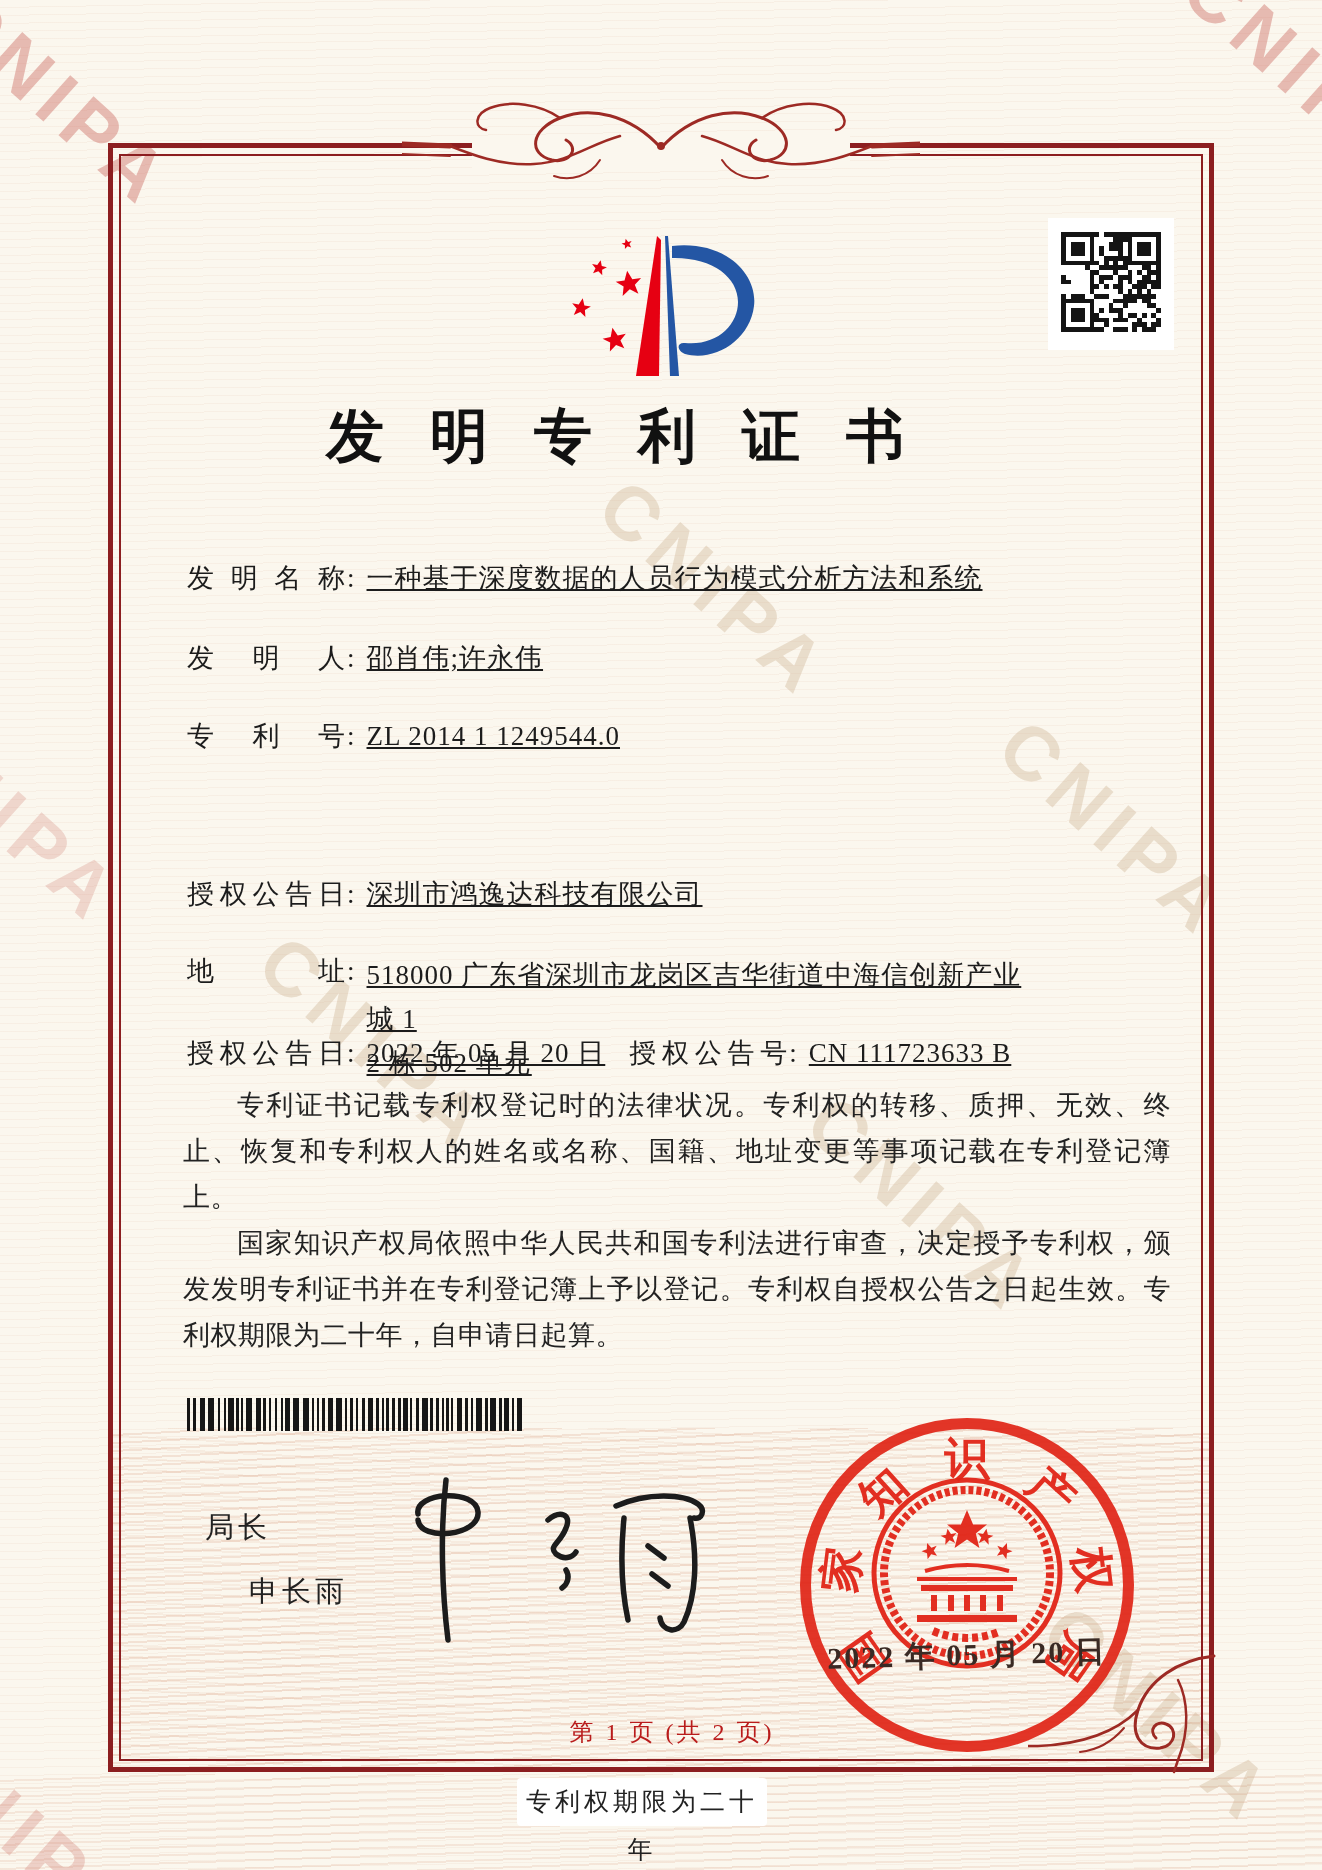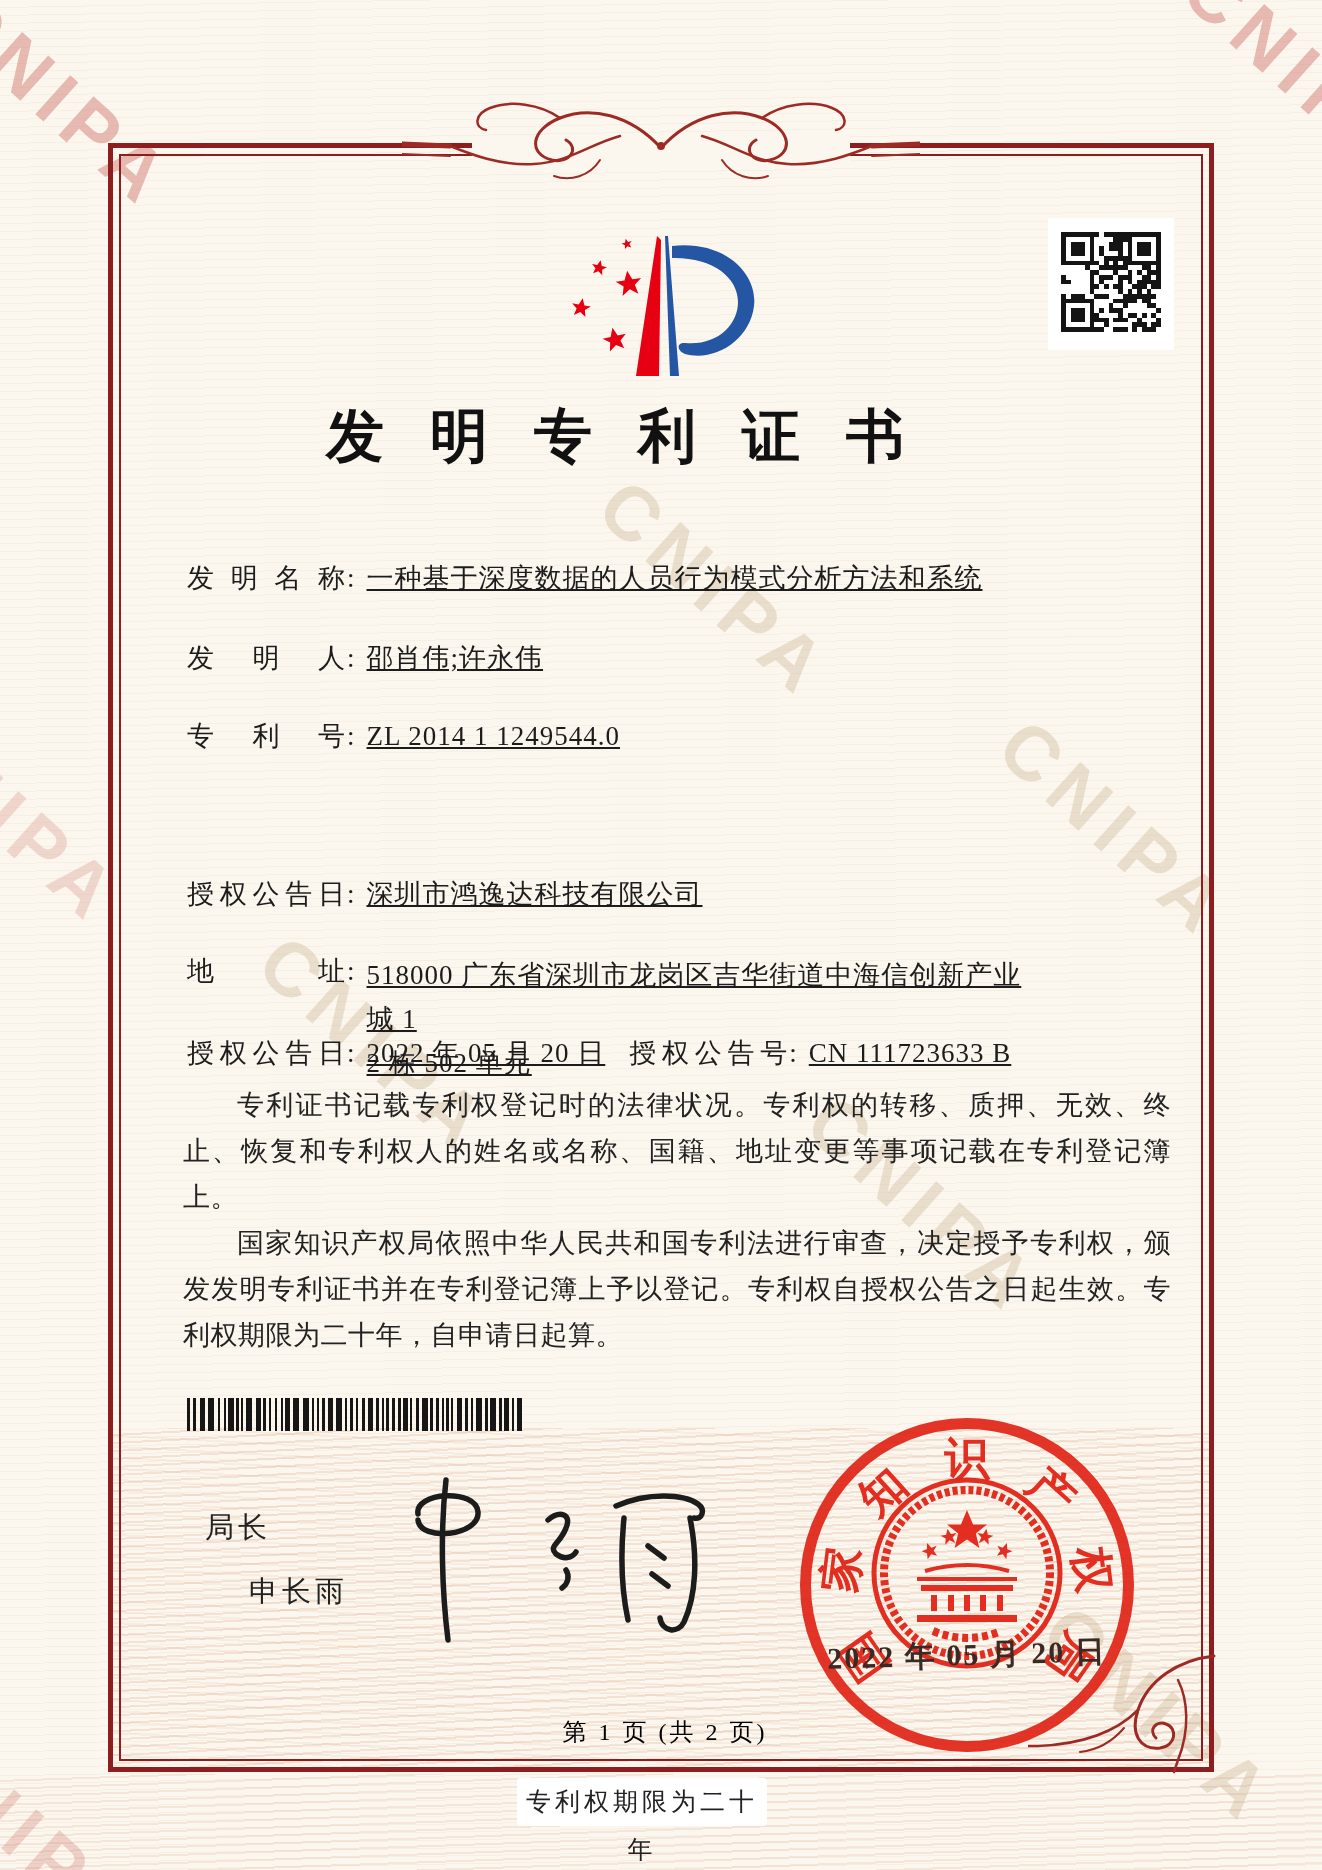--- a/index.html
+++ b/index.html
@@ -59,22 +59,22 @@
   
   .seal{position:absolute;left:800px;top:1418px;width:334px;height:334px;box-sizing:border-box;
         border:11px solid rgba(224,36,22,.92);border-radius:50%;z-index:50;}
   .seal-ch{position:absolute;left:50%;top:50%;width:48px;height:48px;margin:-24px 0 0 -24px;
            font-weight:700;font-size:45px;line-height:48px;color:rgba(224,36,22,.95);text-align:center;
            transform:rotate(var(--a)) translateY(-126px);}
   .seal-emblem{position:absolute;left:56px;top:44px;}
   .seal-date{position:absolute;left:-30px;right:-30px;top:206px;text-align:center;
              font-weight:600;font-size:30px;color:#3a2a24;letter-spacing:2px;transform:rotate(-1.5deg);}
   
-  .pageinfo{position:absolute;left:112px;top:1716px;width:1106px;text-align:center;font-size:24px;
-            letter-spacing:3px;color:#000000;z-index:10;}
+  .pageinfo{position:absolute;left:119px;top:1716px;width:1106px;text-align:center;font-size:24px;
+            letter-spacing:3px;color:#b91c1c;z-index:10;}
   .note-box{position:absolute;left:517px;top:1778px;width:250px;height:48px;background:#fff;border-radius:4px;
             text-align:center;line-height:48px;font-size:25px;letter-spacing:4px;color:#222;z-index:10;}
 </style>
 </head>
 <body>
 
 <div class="page">
 
   <div class="tex-full"></div>
   <div class="tex-bottom"></div>

